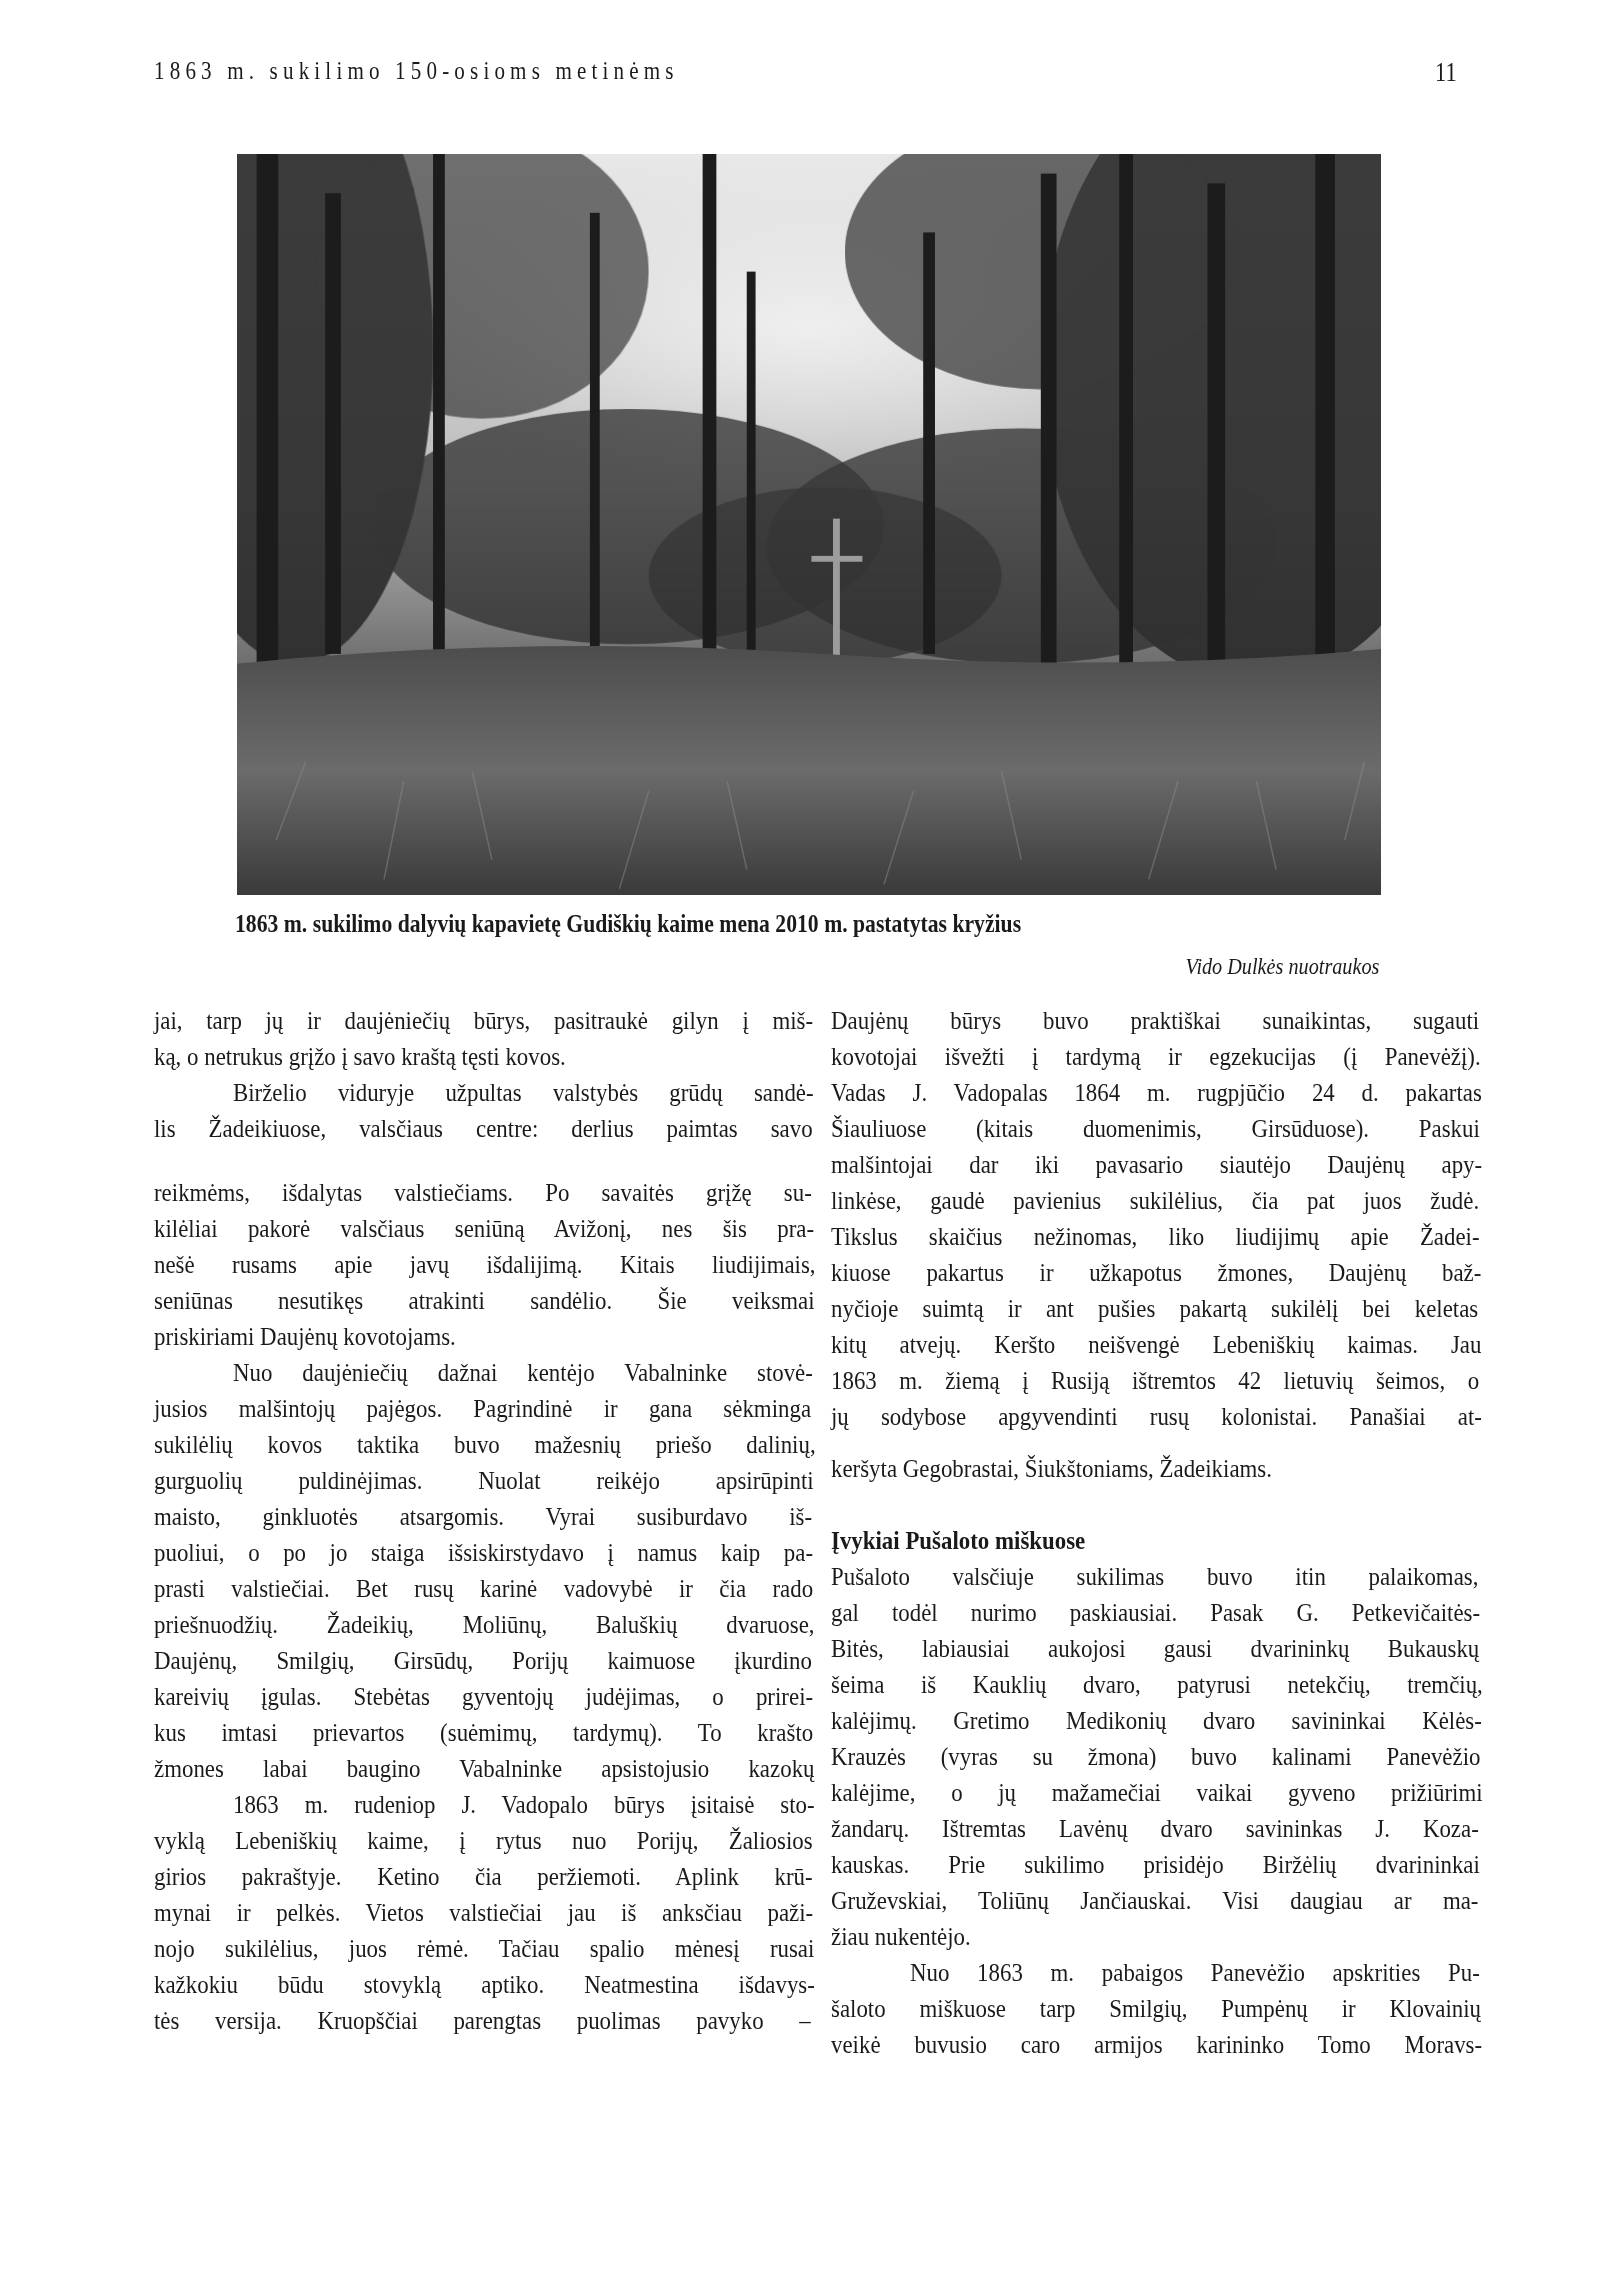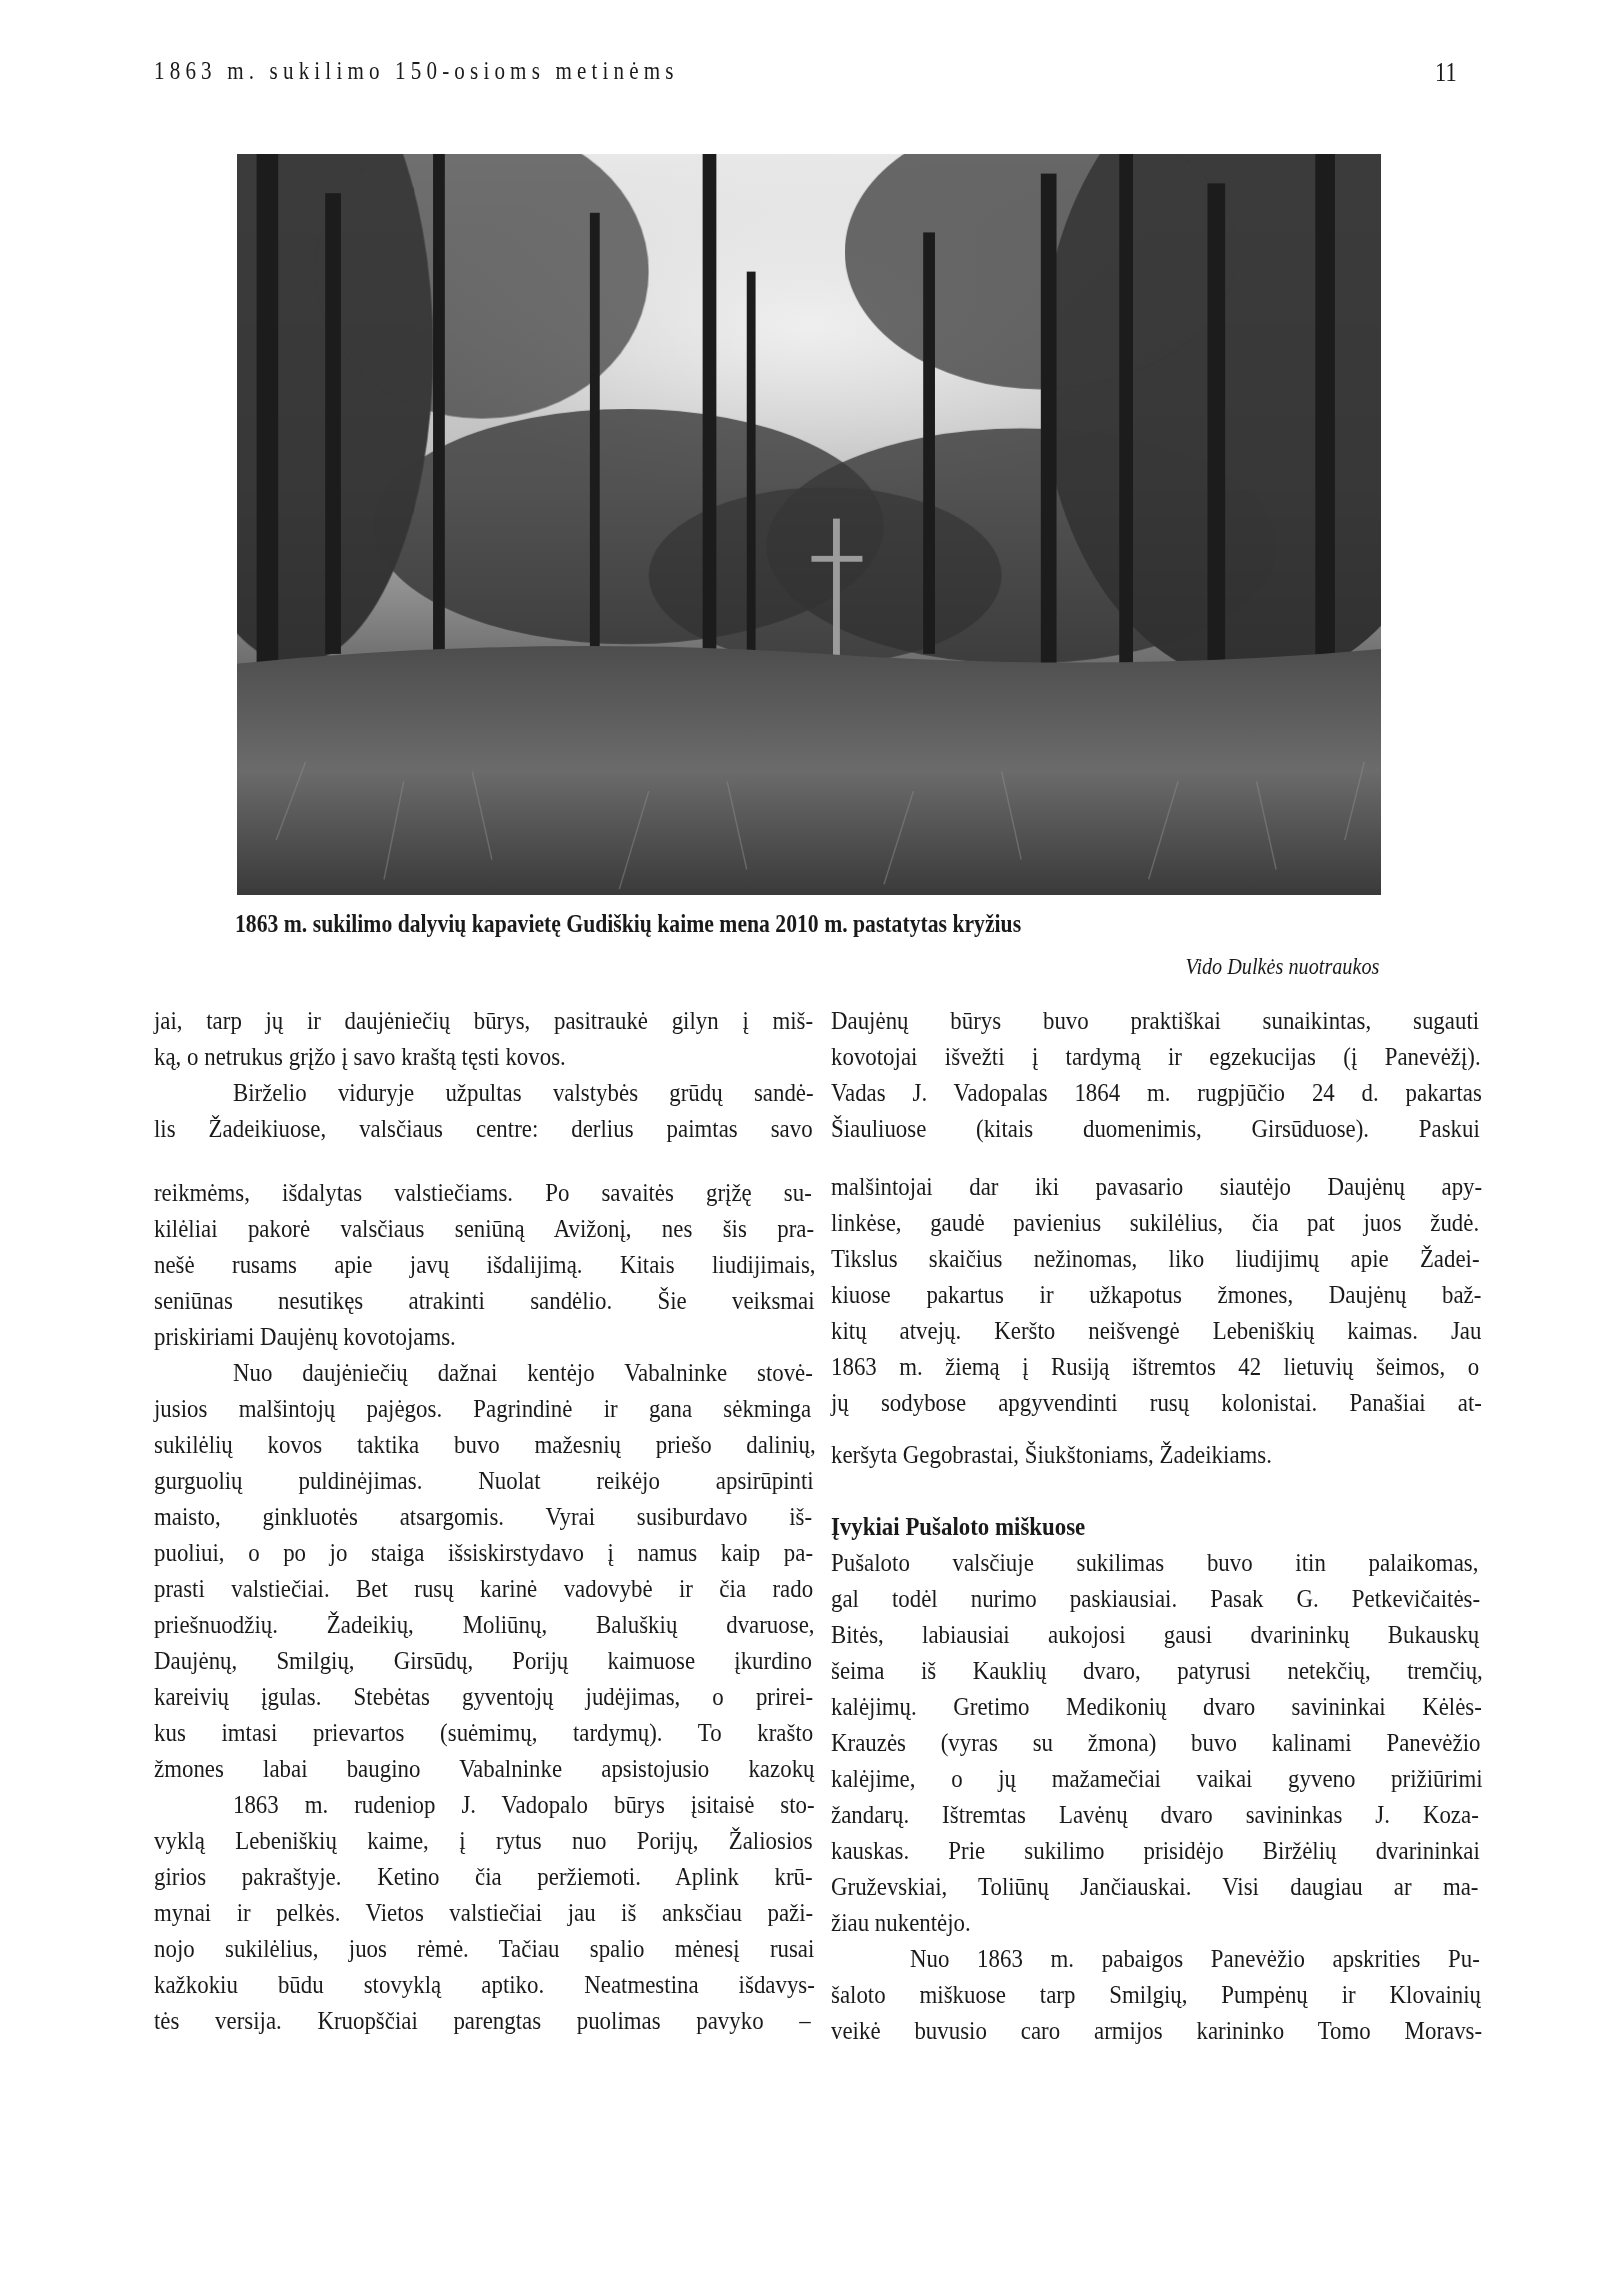--- a/index.html
+++ b/index.html
@@ -141,24 +141,25 @@
       <div class="line" style="white-space: nowrap;"><span style="display: inline-block; white-space: nowrap; word-spacing: 39px; transform: scaleX(0.88); transform-origin: left center;">kažkokiu būdu stovyklą aptiko. Neatmestina išdavys-</span></div>
       <div class="line" style="white-space: nowrap;"><span style="display: inline-block; white-space: nowrap; word-spacing: 34px; transform: scaleX(0.88); transform-origin: left center;">tės versija. Kruopščiai parengtas puolimas pavyko –</span></div>
     </div>
 
   <div class="column col-right">
     <div id="col-right-a">
         <div class="line" style="white-space: nowrap;"><span style="display: inline-block; white-space: nowrap; word-spacing: 41px; transform: scaleX(0.88); transform-origin: left center;">Daujėnų būrys buvo praktiškai sunaikintas, sugauti</span></div>
         <div class="line" style="white-space: nowrap;"><span style="display: inline-block; white-space: nowrap; word-spacing: 24.6px; transform: scaleX(0.88); transform-origin: left center;">kovotojai išvežti į tardymą ir egzekucijas (į Panevėžį).</span></div>
         <div class="line" style="white-space: nowrap;"><span style="display: inline-block; white-space: nowrap; word-spacing: 24px; transform: scaleX(0.88); transform-origin: left center;">Vadas J. Vadopalas 1864 m. rugpjūčio 24 d. pakartas</span></div>
         <div class="line" style="white-space: nowrap;"><span style="display: inline-block; white-space: nowrap; word-spacing: 50px; transform: scaleX(0.88); transform-origin: left center;">Šiauliuose (kitais duomenimis, Girsūduose). Paskui</span></div>
-        <div class="line" style="white-space: nowrap; margin-top: 22px;"><span style="display: inline-block; white-space: nowrap; word-spacing: 35px; transform: scaleX(0.88); transform-origin: left center;">malšintojai dar iki pavasario siautėjo Daujėnų apy-</span></div>
+        <div class="line" style="white-space: nowrap;"><span style="display: inline-block; white-space: nowrap; word-spacing: 35px; transform: scaleX(0.88); transform-origin: left center;">malšintojai dar iki pavasario siautėjo Daujėnų apy-</span></div>
         <div class="line" style="white-space: nowrap; text-decoration: underline;"><span style="display: inline-block; white-space: nowrap; word-spacing: 26px; transform: scaleX(0.88); transform-origin: left center;">linkėse, gaudė pavienius sukilėlius, čia pat juos žudė.</span></div>
         <div class="line" style="white-space: nowrap;"><span style="display: inline-block; white-space: nowrap; word-spacing: 29px; transform: scaleX(0.88); transform-origin: left center;">Tikslus skaičius nežinomas, liko liudijimų apie Žadei-</span></div>
         <div class="line" style="white-space: nowrap;"><span style="display: inline-block; white-space: nowrap; word-spacing: 34px; transform: scaleX(0.88); transform-origin: left center;">kiuose pakartus ir užkapotus žmones, Daujėnų baž-</span></div>
+        <div class="line" style="white-space: nowrap;"><span style="display: inline-block; white-space: nowrap; word-spacing: 21px; transform: scaleX(0.88); transform-origin: left center;">nyčioje suimtą ir ant pušies pakartą sukilėlį bei keletas</span></div>
         <div class="line" style="white-space: nowrap;"><span style="display: inline-block; white-space: nowrap; word-spacing: 31px; transform: scaleX(0.88); transform-origin: left center;">kitų atvejų. Keršto neišvengė Lebeniškių kaimas. Jau</span></div>
         <div class="line" style="white-space: nowrap;"><span style="display: inline-block; white-space: nowrap; word-spacing: 19px; transform: scaleX(0.88); transform-origin: left center;">1863 m. žiemą į Rusiją ištremtos 42 lietuvių šeimos, o</span></div>
         <div class="line" style="white-space: nowrap;"><span style="display: inline-block; white-space: nowrap; word-spacing: 30px; transform: scaleX(0.88); transform-origin: left center;">jų sodybose apgyvendinti rusų kolonistai. Panašiai at-</span></div>
         <div class="line last" style="white-space: nowrap; margin-top: 16px;"><span style="display: inline-block; white-space: nowrap; transform: scaleX(0.88); transform-origin: left center;">keršyta Gegobrastai, Šiukštoniams, Žadeikiams.</span></div>
       </div>
     <div class="gap"></div>
     <div class="line heading" style="white-space: nowrap;"><span style="display: inline-block; white-space: nowrap; transform: scaleX(0.88); transform-origin: left center;">Įvykiai Pušaloto miškuose</span></div>
     <div id="col-right-b">
         <div class="line" style="white-space: nowrap;"><span style="display: inline-block; white-space: nowrap; word-spacing: 42px; transform: scaleX(0.88); transform-origin: left center;">Pušaloto valsčiuje sukilimas buvo itin palaikomas,</span></div>
         <div class="line" style="white-space: nowrap;"><span style="display: inline-block; white-space: nowrap; word-spacing: 31px; transform: scaleX(0.88); transform-origin: left center;">gal todėl nurimo paskiausiai. Pasak G. Petkevičaitės-</span></div>

